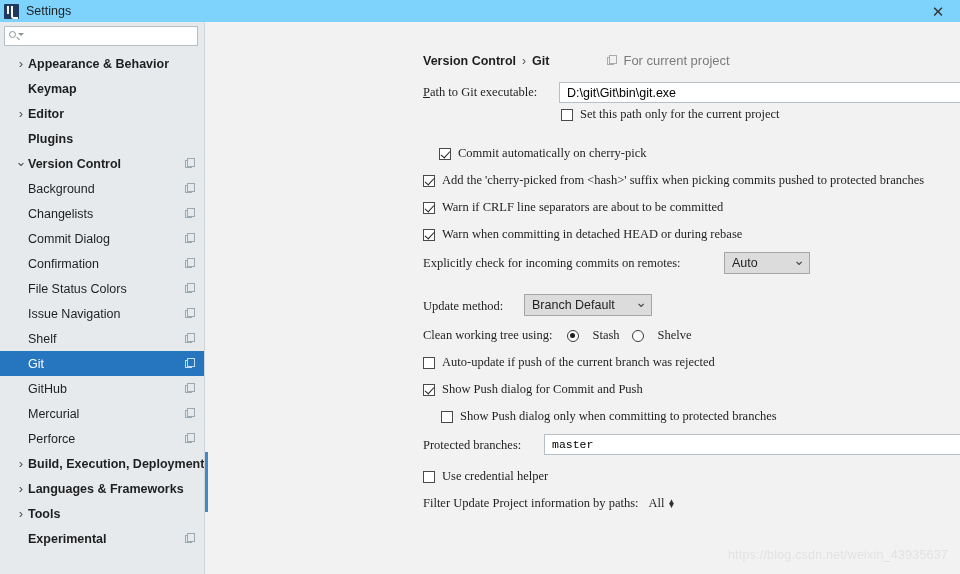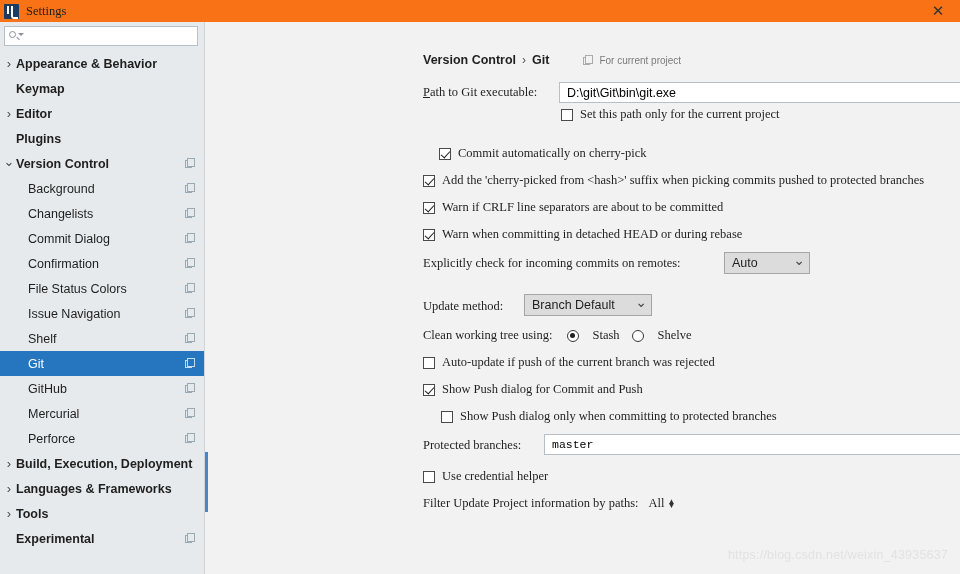--- a/index.html
+++ b/index.html
@@ -10,26 +10,25 @@
     font-size:12px;
     color:#1f1f1f;
     background:#f2f2f2;
     overflow:hidden;
     position:relative;
   }
 
   
   .titlebar {
     height:22px;
-    background:#f97316;
+    background:#7dd3fc;
     display:flex;
     align-items:center;
     padding-left:4px;
     position:relative;
-    font-family:Liberation Serif, serif;
   }
   .app-icon {
     width:15px; height:15px;
     background:#1e3a5f;
     margin-right:7px;
     position:relative;
     flex:none;
     border-radius:1px;
   }
   .app-icon:before{
@@ -110,21 +109,21 @@
   .arrow {
     width:14px; flex:none;
     display:flex; align-items:center; justify-content:center;
     font-size:9px; color:#4a4a4a;
   }
   .arrow.down::before{ content:"\2304"; font-size:13px; line-height:0.4; position:relative; top:-2px;}
   .arrow.right::before{ content:"\203A"; font-size:13px; }
   .arrow.empty::before{ content:""; }
   .tl { font-size:12.5px; }
   .tl.bold { font-weight:bold; }
-  .indent-0 { padding-left:2px; }
+  .indent-0 { padding-left:14px; }
   .indent-1 { padding-left:14px; }
   .indent-1 .arrow { margin-right:0; }
   .spacer { flex:1; }
   .proj-icon {
     width:11px; height:11px; flex:none;
     position:relative; opacity:.95;
   }
   .proj-icon .b1{
     position:absolute; left:2px; top:0;
     width:8px; height:9px;
@@ -156,22 +155,22 @@
   }
 
   .breadcrumb {
     position:absolute; left:218px; top:31px;
     display:flex; align-items:center; gap:6px;
     font-weight:bold; font-size:12.5px;
   }
   .crumb-sep { font-weight:normal; color:#555; font-size:12px; }
   .forproj {
     display:flex; align-items:center; gap:5px;
-    color:#7b7b7b; font-weight:normal; font-size:10px;
-    margin-left:28px;
+    color:#7b7b7b; font-weight:normal; font-size:13px;
+    margin-left:52px;
   }
   .forproj .proj-icon .b1,.forproj .proj-icon .b2{ border-color:#a8a8a8; background:#f2f2f2;}
 
   .row { position:absolute; display:flex; align-items:center;font-family:Liberation Serif, serif; }
   .lbl { font-size:12.5px; color:#1f1f1f; white-space:nowrap; }
   .ul1 { text-decoration:underline; }
 
   .text-field {
     height:21px;
     border:1px solid #b6bfc6;

